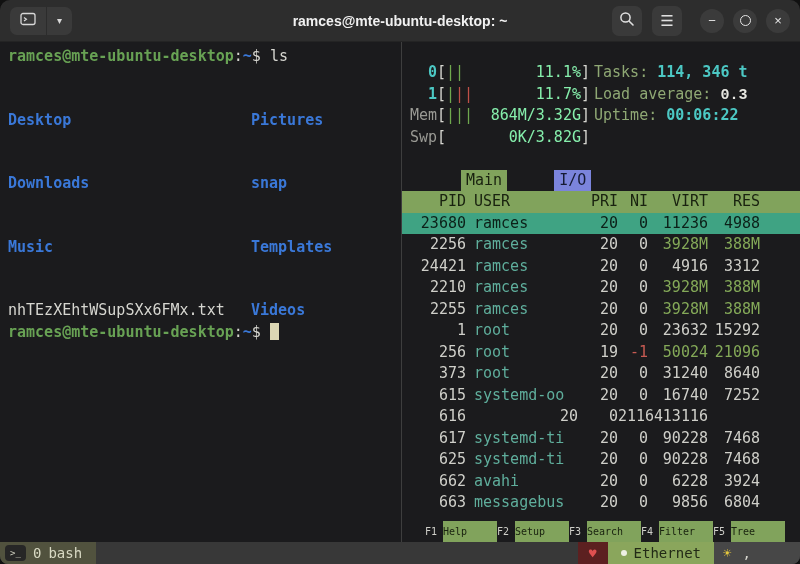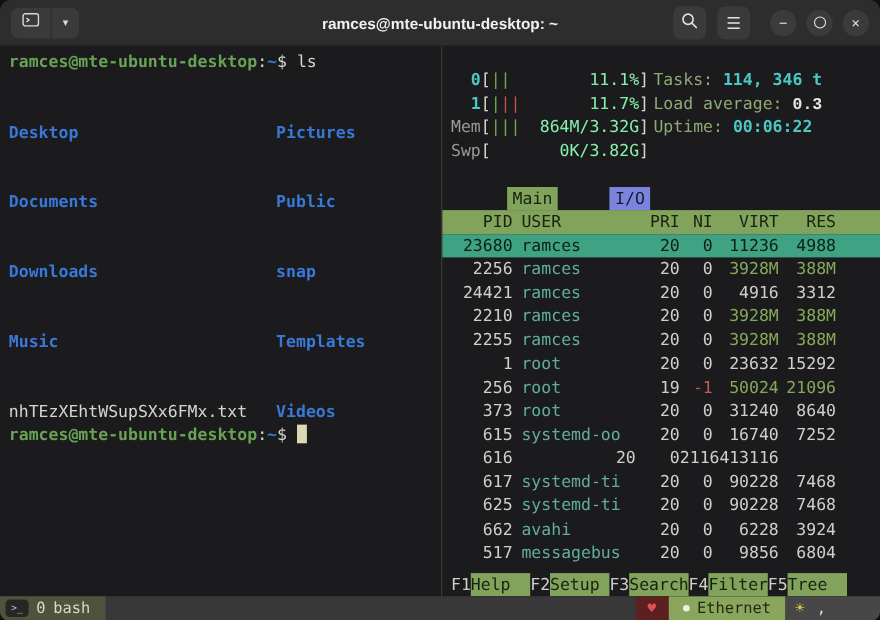--- a/index.html
+++ b/index.html
@@ -66,22 +66,22 @@
   .c-pid,.c-pri,.c-ni,.c-virt,.c-res{text-align:right;}
   .c-user{padding-left:8px;overflow:hidden;}
   .proc-head{background:#81a35c;color:#19220f;}
   .proc-row .c-pid,.proc-row .c-pri,.proc-row .c-ni,.proc-row .c-virt,.proc-row .c-res{color:#cfcfc9;}
   .proc-row .c-user{color:#5fae9c;}
   .proc-row .green{color:#84a958;}
   .proc-row .red{color:#c65a52;}
   .proc-row.selected{background:#3fa383;}
   .proc-row.selected span{color:#0c2018 !important;}
 
-  .fbar{margin-top:auto;display:flex;height:21.5px;line-height:21.5px;font-size:15px;
-    padding-left:8px;white-space:pre;}
+  .fbar{margin-top:auto;display:flex;height:21.5px;line-height:21.5px;font-size:10px;
+    padding-left:8px;white-space:pre;justify-content:center;}
   .fk{display:flex;cursor:pointer;}
   .fk-key{color:#cfcfc9;width:18px;}
   .fk-label{width:54px;background:#81a35c;color:#19220f;overflow:hidden;}
 
   
   .statusbar{height:22px;flex:none;background:#383838;display:flex;align-items:stretch;
     font-size:14px;overflow:hidden;}
   .sb-left{background:#51523e;display:flex;align-items:center;gap:7px;padding:0 14px 0 5px;
     color:#d9dac4;cursor:pointer;}
   .sb-chip{width:21px;height:16px;background:#262626;border-radius:4px;display:grid;
@@ -142,21 +142,20 @@
       </span>
     </div>
   </div>
 
   <div class="terminal">
 
     <div class="pane-left">
       <div class="tl"><span class="p-user">ramces@mte-ubuntu-desktop</span><span class="p-def">:</span><span class="p-path">~</span><span class="p-def">$ </span><span class="p-def">ls</span></div>
 
       <div class="file-row"><span class="fcol1 dir">Desktop</span><span class="dir">Pictures</span></div>
-        <div class="file-row"><span class="fcol1 dir">Documents</span><span class="dir">Public</span></div>
         <div class="file-row"><span class="fcol1 dir">Downloads</span><span class="dir">snap</span></div>
         <div class="file-row"><span class="fcol1 dir">Music</span><span class="dir">Templates</span></div>
         <div class="file-row"><span class="fcol1 plain">nhTEzXEhtWSupSXx6FMx.txt</span><span class="dir">Videos</span></div>
 
       <div class="tl"><span class="p-user">ramces@mte-ubuntu-desktop</span><span class="p-def">:</span><span class="p-path">~</span><span class="p-def">$ </span><span class="cursor"></span></div>
     </div>
 
     <div class="pane-divider"></div>
 
     <div class="pane-right">
@@ -309,21 +308,21 @@
         <div class="proc-grid proc-row">
           <span class="c-pid">662</span>
           <span class="c-user">avahi</span>
           <span class="c-pri">20</span>
           <span class="c-ni">0</span>
           <span class="c-virt">6228</span>
           <span class="c-res">3924</span>
           <span></span>
         </div>
         <div class="proc-grid proc-row">
-          <span class="c-pid">517</span>
+          <span class="c-pid">663</span>
           <span class="c-user">messagebus</span>
           <span class="c-pri">20</span>
           <span class="c-ni">0</span>
           <span class="c-virt">9856</span>
           <span class="c-res">6804</span>
           <span></span>
         </div>
 
       <div class="fbar">
         <span class="fk"><span class="fk-key">F1</span><span class="fk-label">Help</span></span><span class="fk"><span class="fk-key">F2</span><span class="fk-label">Setup</span></span><span class="fk"><span class="fk-key">F3</span><span class="fk-label">Search</span></span><span class="fk"><span class="fk-key">F4</span><span class="fk-label">Filter</span></span><span class="fk"><span class="fk-key">F5</span><span class="fk-label">Tree</span></span>

